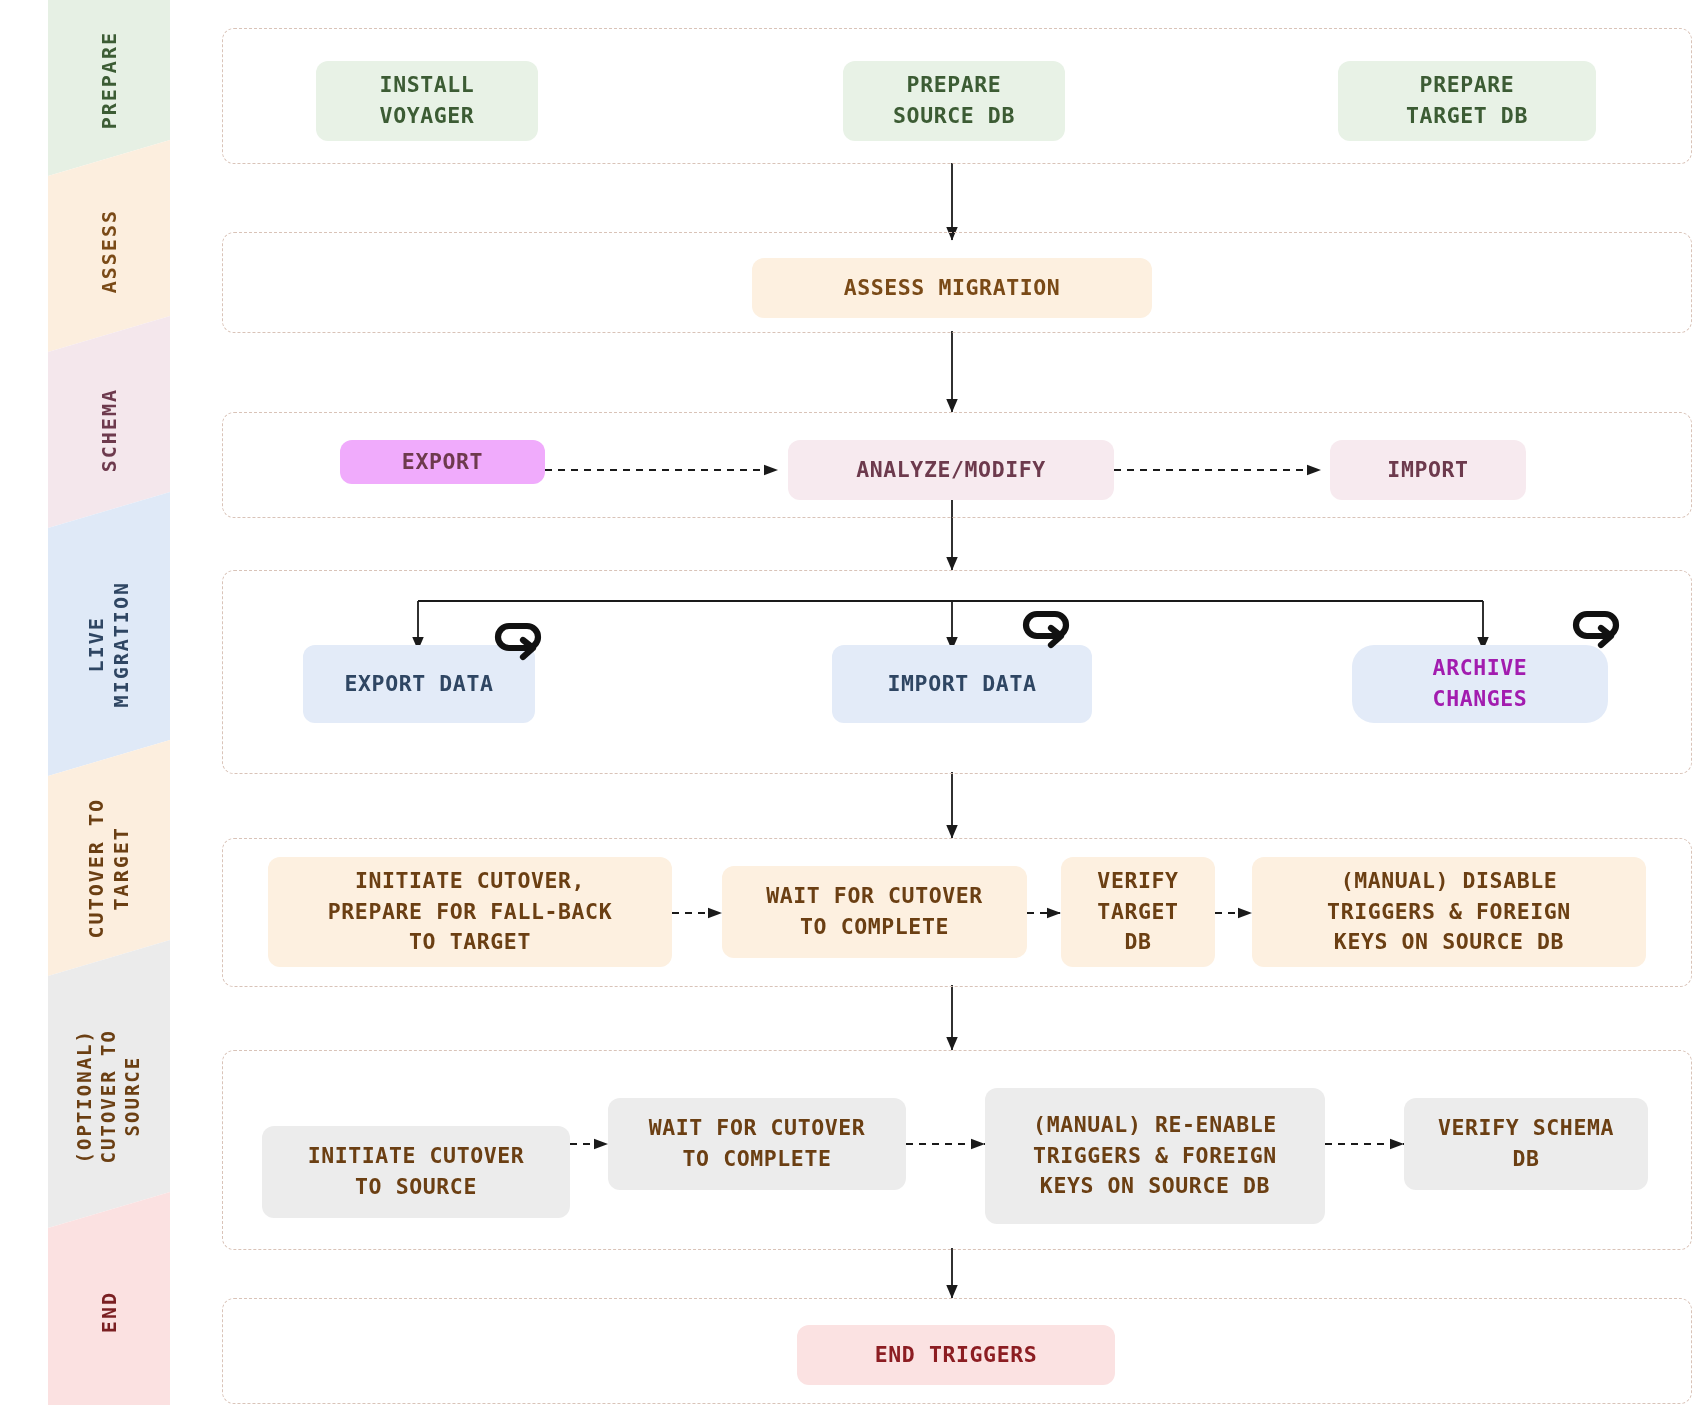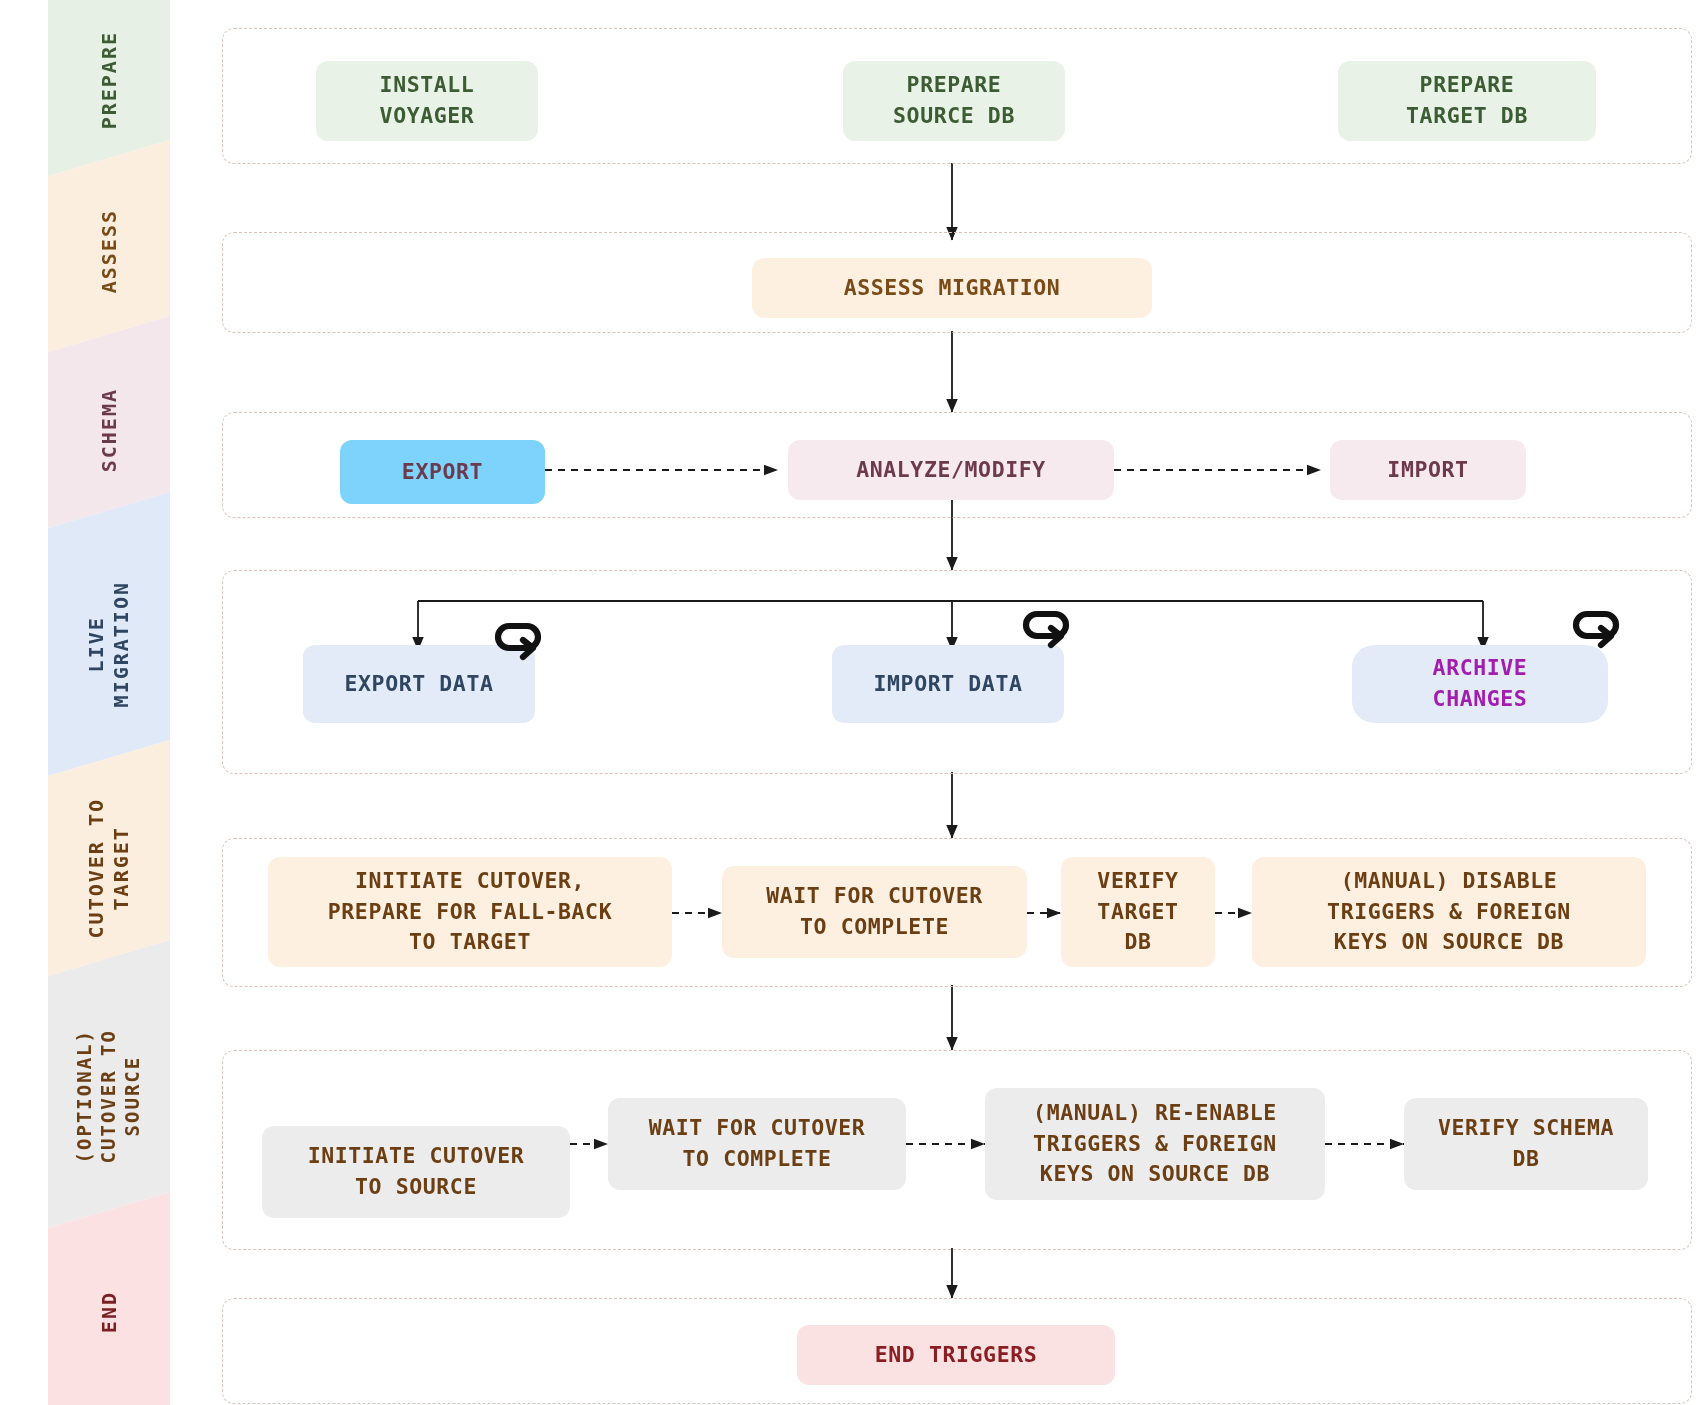--- a/index.html
+++ b/index.html
@@ -128,33 +128,33 @@
 VOYAGER</div>
   <div class="node" style="left:843px;top:61px;width:222px;height:80px;background:#e8f2e6;color:#3c5c34;">PREPARE
 SOURCE DB</div>
   <div class="node" style="left:1338px;top:61px;width:258px;height:80px;background:#e8f2e6;color:#3c5c34;">PREPARE
 TARGET DB</div>
 
   <div class="lane" style="left:222px;top:232px;width:1468px;height:99px;"></div>
   <div class="node" style="left:752px;top:258px;width:400px;height:60px;background:#fdf0e0;color:#7a4a17;">ASSESS MIGRATION</div>
 
   <div class="lane" style="left:222px;top:412px;width:1468px;height:104px;"></div>
-  <div class="node" style="left:340px;top:440px;width:205px;height:64px;background:#7dd3fc;color:#6d3a4d;">EXPORT</div>
+  <div class="node" style="left:340px;top:440px;width:205px;height:44px;background:#f0abfc;color:#6d3a4d;">EXPORT</div>
   <div class="node" style="left:788px;top:440px;width:326px;height:60px;background:#f7eaef;color:#6d3a4d;">ANALYZE/MODIFY</div>
   <div class="node" style="left:1330px;top:440px;width:196px;height:60px;background:#f7eaef;color:#6d3a4d;">IMPORT</div>
 
   <div class="lane" style="left:222px;top:570px;width:1468px;height:202px;"></div>
 
   <div class="node" style="left:303px;top:645px;width:232px;height:78px;background:#e3ebf8;color:#2f4663;">EXPORT DATA</div>
   <svg style="position:absolute;left:487px;top:616px;width:62px;height:46px;" viewBox="0 0 62 46">
     <path d="M22,10 H40 A11,11 0 0 1 40,32 H22 A11,11 0 0 1 22,10 Z" fill="none" stroke="#111111" stroke-width="6.2" stroke-linecap="round"></path>
     <path d="M36,24 L46,32 L36,41" fill="none" stroke="#111111" stroke-width="6.2" stroke-linecap="round" stroke-linejoin="round"></path>
   </svg>
 
-  <div class="node" style="left:832px;top:645px;width:232px;height:78px;background:#e3ebf8;color:#2f4663;">IMPORT DATA</div>
+  <div class="node" style="left:832px;top:645px;width:260px;height:78px;background:#e3ebf8;color:#2f4663;">IMPORT DATA</div>
   <svg style="position:absolute;left:1015px;top:604px;width:62px;height:46px;" viewBox="0 0 62 46">
     <path d="M22,10 H40 A11,11 0 0 1 40,32 H22 A11,11 0 0 1 22,10 Z" fill="none" stroke="#111111" stroke-width="6.2" stroke-linecap="round"></path>
     <path d="M36,24 L46,32 L36,41" fill="none" stroke="#111111" stroke-width="6.2" stroke-linecap="round" stroke-linejoin="round"></path>
   </svg>
 
   <div class="node" style="left:1352px;top:645px;width:256px;height:78px;background:#e3ebf8;color:#a21caf;border-radius:22px;">ARCHIVE
 CHANGES</div>
   <svg style="position:absolute;left:1565px;top:604px;width:62px;height:46px;" viewBox="0 0 62 46">
     <path d="M22,10 H40 A11,11 0 0 1 40,32 H22 A11,11 0 0 1 22,10 Z" fill="none" stroke="#111111" stroke-width="6.2" stroke-linecap="round"></path>
     <path d="M36,24 L46,32 L36,41" fill="none" stroke="#111111" stroke-width="6.2" stroke-linecap="round" stroke-linejoin="round"></path>
@@ -171,21 +171,21 @@
 DB</div>
   <div class="node" style="left:1252px;top:857px;width:394px;height:110px;background:#fdf0e0;color:#6b3f13;">(MANUAL) DISABLE
 TRIGGERS &amp; FOREIGN
 KEYS ON SOURCE DB</div>
 
   <div class="lane" style="left:222px;top:1050px;width:1468px;height:198px;"></div>
   <div class="node" style="left:262px;top:1098px;width:308px;height:92px;background:#ececec;color:#6b3f13;margin-top:28px;">INITIATE CUTOVER
 TO SOURCE</div>
   <div class="node" style="left:608px;top:1098px;width:298px;height:92px;background:#ececec;color:#6b3f13;">WAIT FOR CUTOVER
 TO COMPLETE</div>
-  <div class="node" style="left:985px;top:1088px;width:340px;height:112px;background:#ececec;color:#6b3f13;">(MANUAL) RE-ENABLE
+  <div class="node" style="left:985px;top:1088px;width:340px;height:136px;background:#ececec;color:#6b3f13;">(MANUAL) RE-ENABLE
 TRIGGERS &amp; FOREIGN
 KEYS ON SOURCE DB</div>
   <div class="node" style="left:1404px;top:1098px;width:244px;height:92px;background:#ececec;color:#6b3f13;">VERIFY SCHEMA
 DB</div>
 
   <div class="lane" style="left:222px;top:1298px;width:1468px;height:104px;"></div>
   <div class="node" style="left:797px;top:1325px;width:318px;height:60px;background:#fbe2e2;color:#8c1d22;">END TRIGGERS</div>
 
 </div>
 

